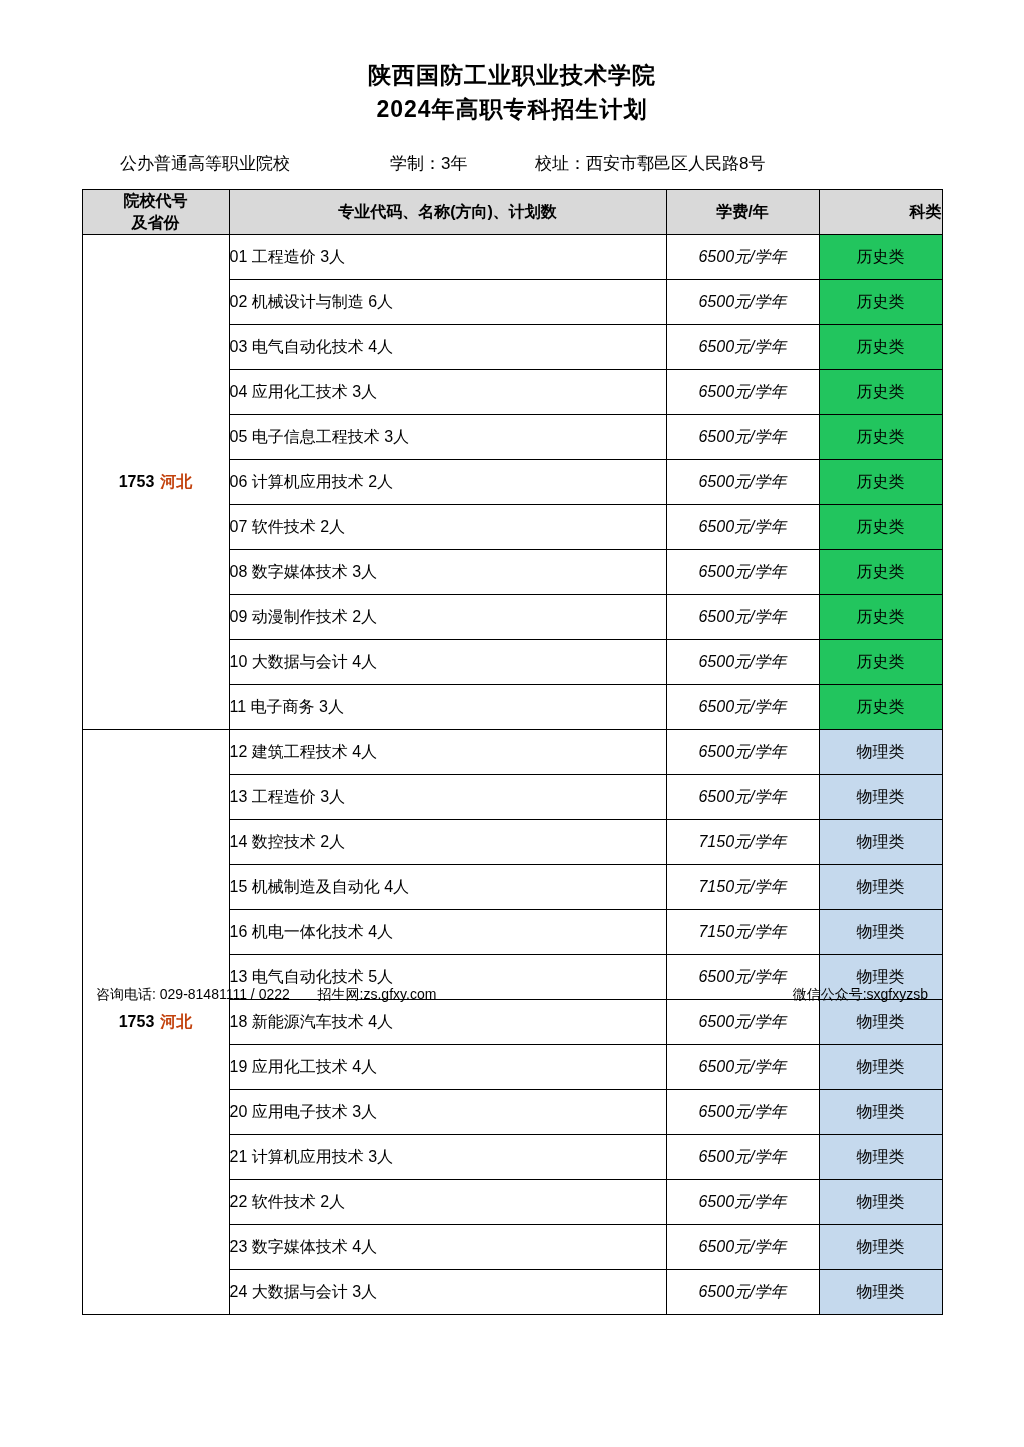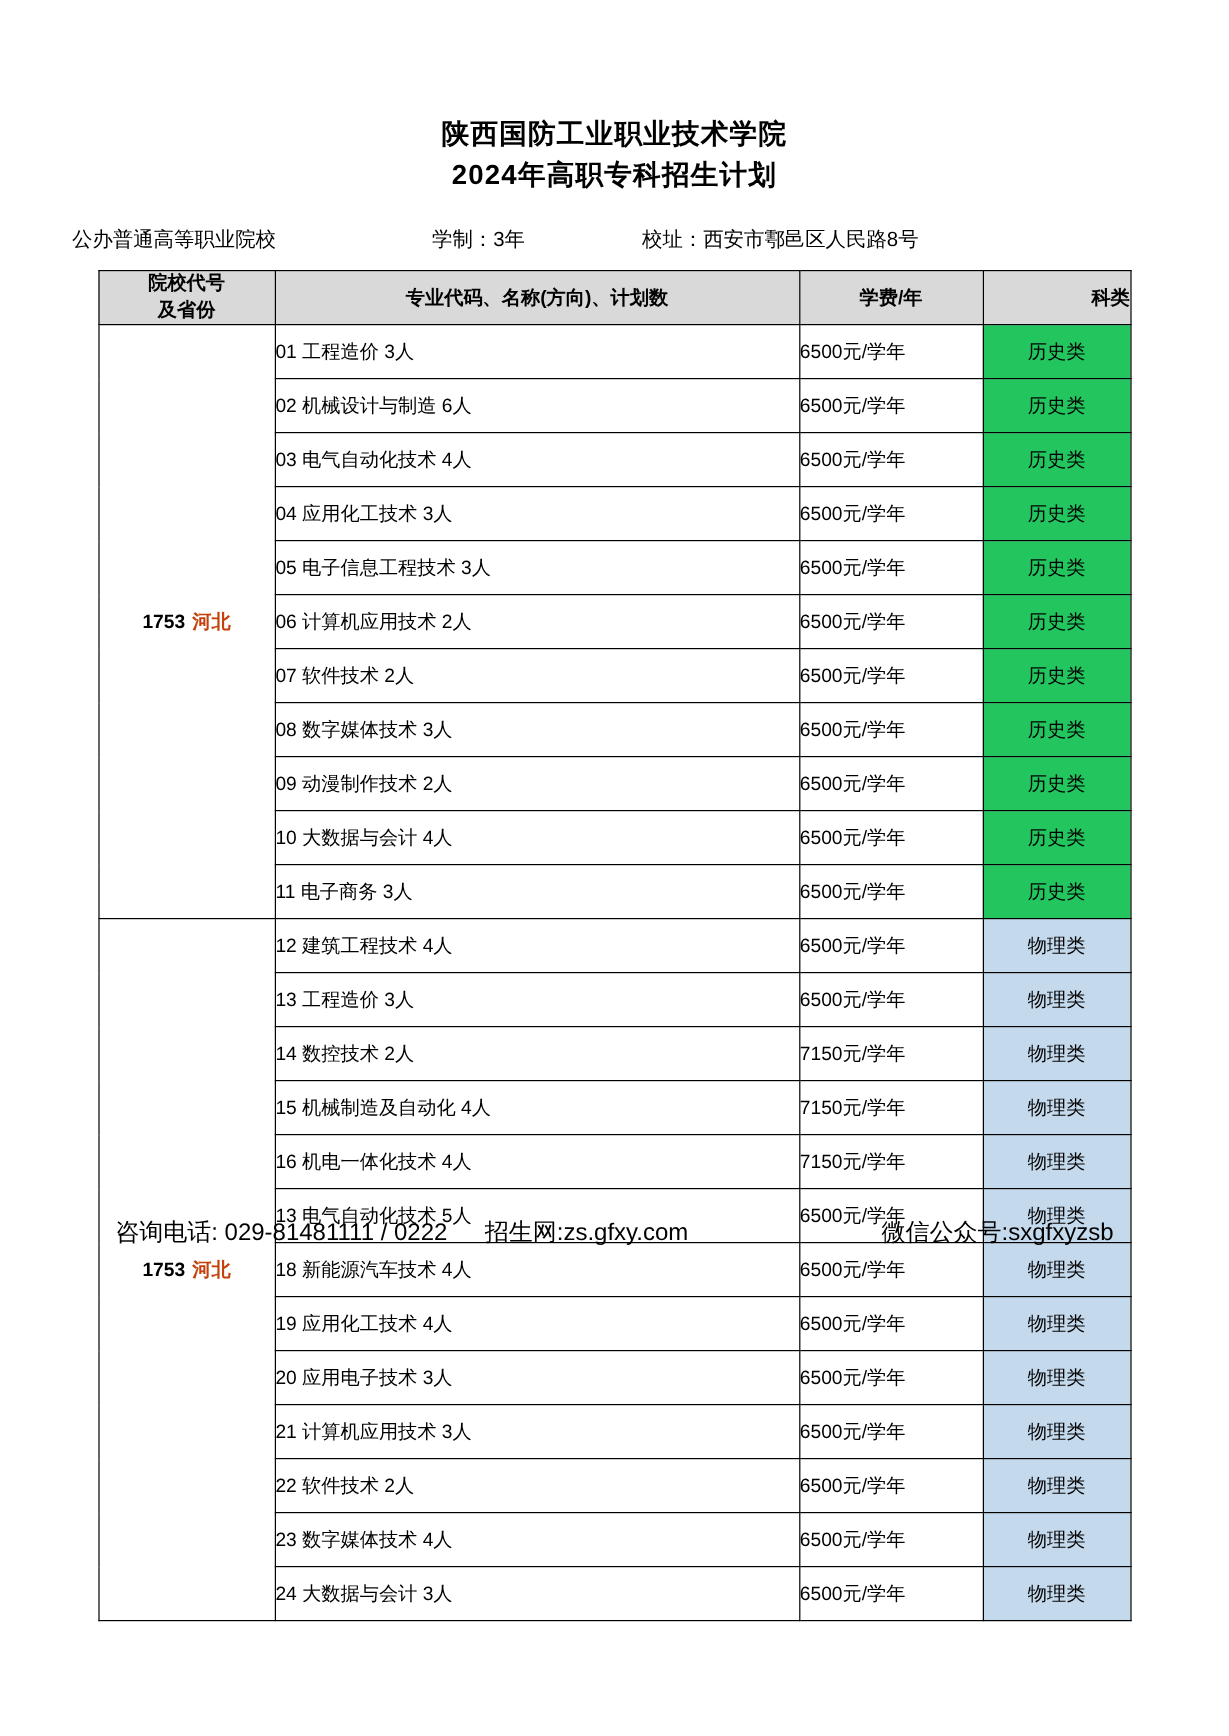--- a/index.html
+++ b/index.html
@@ -14,39 +14,37 @@
     color: #000000;
     position: relative;
     overflow: hidden;
   }
   .page {
     width: 1024px;
     height: 1046px;
     box-sizing: border-box;
     padding: 0;
     position: relative;
-    margin-top: 36px;
   }
   .title-block {
     text-align: center;
     padding-top: 58px;
   }
   .title-line {
     font-size: 23px;
     font-weight: bold;
     letter-spacing: 1px;
     line-height: 34px;
   }
   .subinfo {
     margin-top: 26px;
-    padding-left: 60px;
+    padding-left: 120px;
     font-size: 17px;
     display: flex;
     align-items: flex-start;
-    gap: 30px;
   }
   .subinfo .seg-school {
     min-width: 270px;
   }
   .subinfo .seg-length {
     min-width: 145px;
   }
   .subinfo .seg-addr {
     white-space: nowrap;
   }
@@ -100,39 +98,41 @@
   td.code-cell .prov {
     color: #c2410c;
     margin-left: 6px;
   }
   td.major {
     padding-left: 22px;
     text-align: left;
     font-size: 16.5px;
   }
   td.fee {
+    text-align: center;
     font-size: 16px;
+    font-style: italic;
   }
   td.cat {
     text-align: center;
     font-size: 16px;
   }
   td.cat.hist {
     background: #22c55e;
   }
   td.cat.phys {
     background: #c5d9ed;
   }
   .footer {
     position: absolute;
     left: 0;
     right: 0;
     bottom: 42px;
     display: flex;
-    font-size: 20px;
+    font-size: 14px;
     padding: 0 96px 0 96px;
     box-sizing: border-box;
     justify-content: space-between;
     align-items: baseline;
   }
   .footer .left {
     white-space: nowrap;
   }
   .footer .left .sep {
     display: inline-block;

